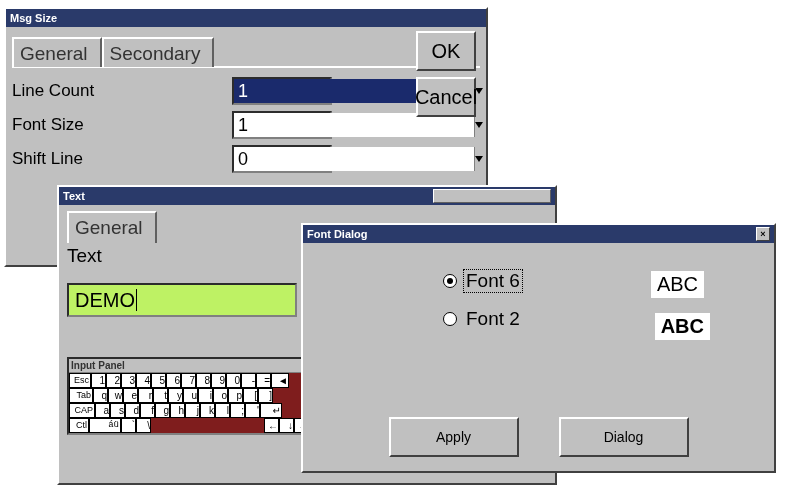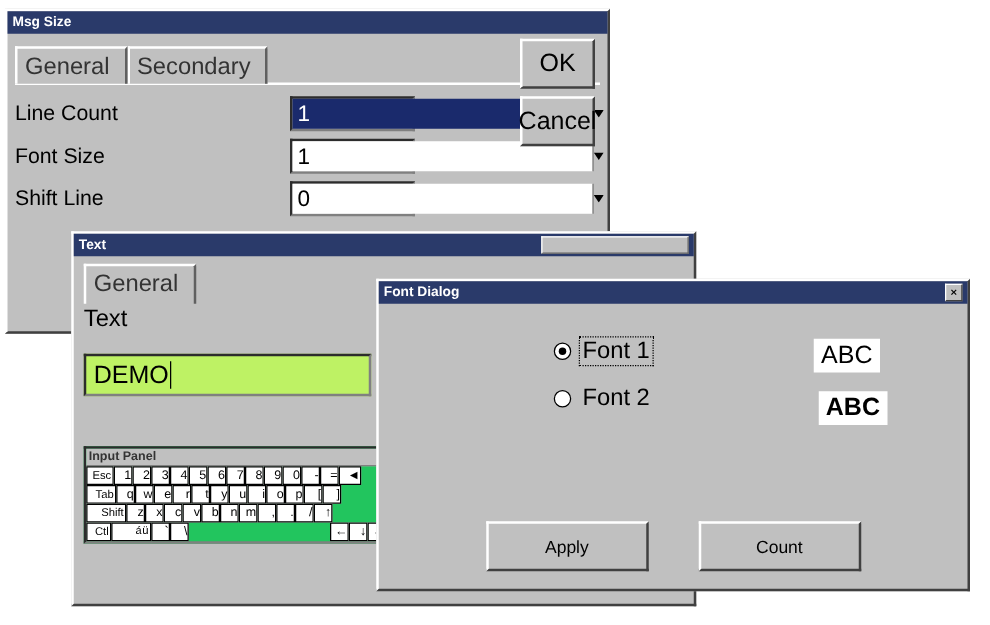--- a/index.html
+++ b/index.html
@@ -120,21 +120,21 @@
     width:1px; height:22px; background:#000;
     margin-left:1px;
     animation: blink 1s steps(1) infinite;
   }
   @keyframes blink { 50% { opacity:0; } }
 
   .keyboard-panel {
     position:absolute; left:8px; top:110px;
     width:244px;
     border:2px inset #808080;
-    background:#22c55e;
+    background:#7f1d1d;
     padding:0;
   }
   .keyboard-panel .kbtitle {
     font-size:10px; font-weight:bold; color:#333;
     padding:1px 2px;
     border-bottom:1px solid #808080;
     background:#c0c0c0;
   }
   .kbrow { display:flex; }
   .key {
@@ -287,32 +287,33 @@
             <div class="key" style="width: 15px;">t</div>
             <div class="key" style="width: 15px;">y</div>
             <div class="key" style="width: 15px;">u</div>
             <div class="key" style="width: 15px;">i</div>
             <div class="key" style="width: 15px;">o</div>
             <div class="key" style="width: 15px;">p</div>
             <div class="key" style="width: 15px;">[</div>
             <div class="key" style="width: 15px;">]</div>
           </div>
           <div class="kbrow">
-            <div class="key mod" style="width: 32px;">Shift</div>
-            <div class="key" style="width: 15px;">z</div>
-            <div class="key" style="width: 15px;">x</div>
-            <div class="key" style="width: 15px;">c</div>
-            <div class="key" style="width: 15px;">v</div>
-            <div class="key" style="width: 15px;">b</div>
-            <div class="key" style="width: 15px;">n</div>
-            <div class="key" style="width: 15px;">m</div>
-            <div class="key" style="width: 15px;">,</div>
-            <div class="key" style="width: 15px;">.</div>
-            <div class="key" style="width: 15px;">/</div>
-            <div class="key up" style="width: 15px;">↑</div>
+            <div class="key mod" style="width: 26px;">CAP</div>
+            <div class="key" style="width: 15px;">a</div>
+            <div class="key" style="width: 15px;">s</div>
+            <div class="key" style="width: 15px;">d</div>
+            <div class="key" style="width: 15px;">f</div>
+            <div class="key" style="width: 15px;">g</div>
+            <div class="key" style="width: 15px;">h</div>
+            <div class="key" style="width: 15px;">j</div>
+            <div class="key" style="width: 15px;">k</div>
+            <div class="key" style="width: 15px;">l</div>
+            <div class="key" style="width: 15px;">;</div>
+            <div class="key" style="width: 15px;">'</div>
+            <div class="key enter" style="width: 22px;">↵</div>
           </div>
           <div class="kbrow">
             <div class="key mod" style="width: 20px;">Ctl</div>
             <div class="key mod" style="width: 32px; font-family: Liberation Mono, monospace;">áü</div>
             <div class="key" style="width: 15px;">`</div>
             <div class="key" style="width: 15px;">\</div>
             <div style="flex: 1 1 0%;"></div>
             <div class="key left" style="width: 15px;">←</div>
             <div class="key down" style="width: 15px;">↓</div>
             <div class="key right" style="width: 15px;">→</div>
@@ -325,26 +326,26 @@
 <div id="fontdlg" class="window">
   <div class="titlebar">
     <span>Font Dialog</span>
     <span class="close-btn">×</span>
   </div>
   <div class="body">
     <div class="radio-row">
       <span class="radio checked">
           <span class="dot"></span>
         </span>
-      <span class="radio-label focused">Font 1</span>
+      <span class="radio-label focused">Font 6</span>
     </div>
     <div class="radio-row">
       <span class="radio"></span>
       <span class="radio-label">Font 2</span>
     </div>
     <div class="font-sample" style="top:28px; right:70px;">ABC</div>
     <div class="font-sample bold" style="top:70px; right:64px;">ABC</div>
     <div class="btnrow">
       <div class="btn">Apply</div>
-      <div class="btn">Count</div>
+      <div class="btn">Dialog</div>
     </div>
   </div>
 </div>
 
 </body></html>

